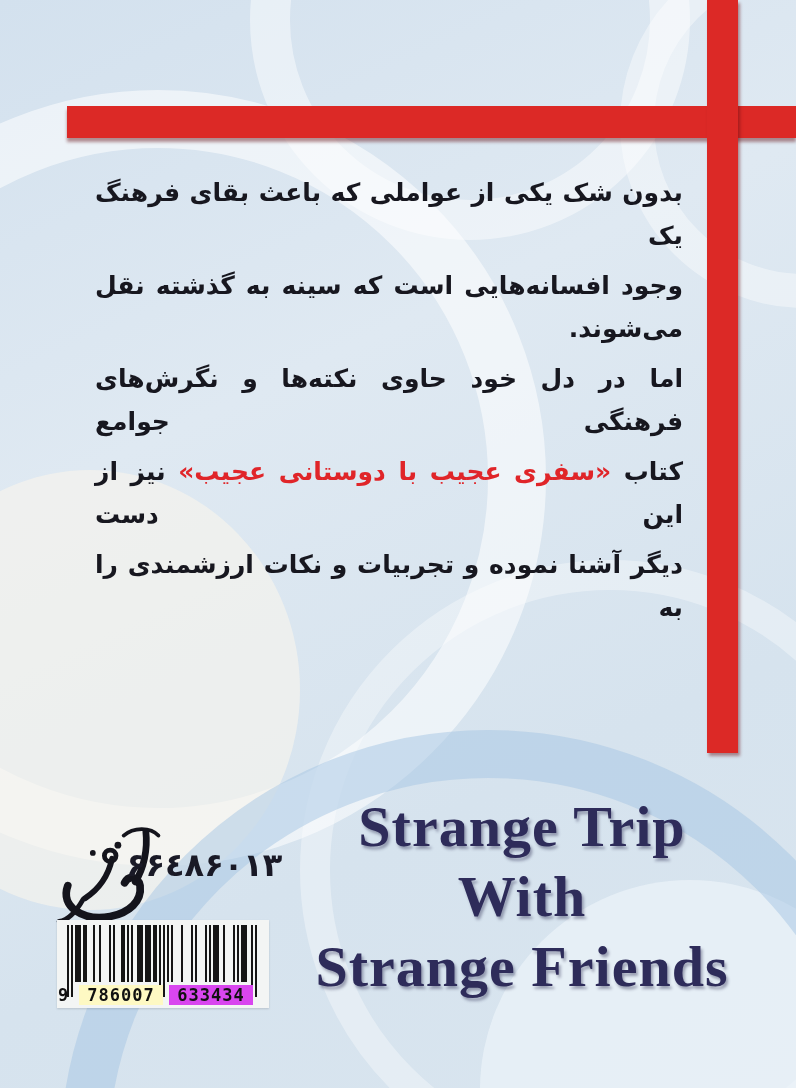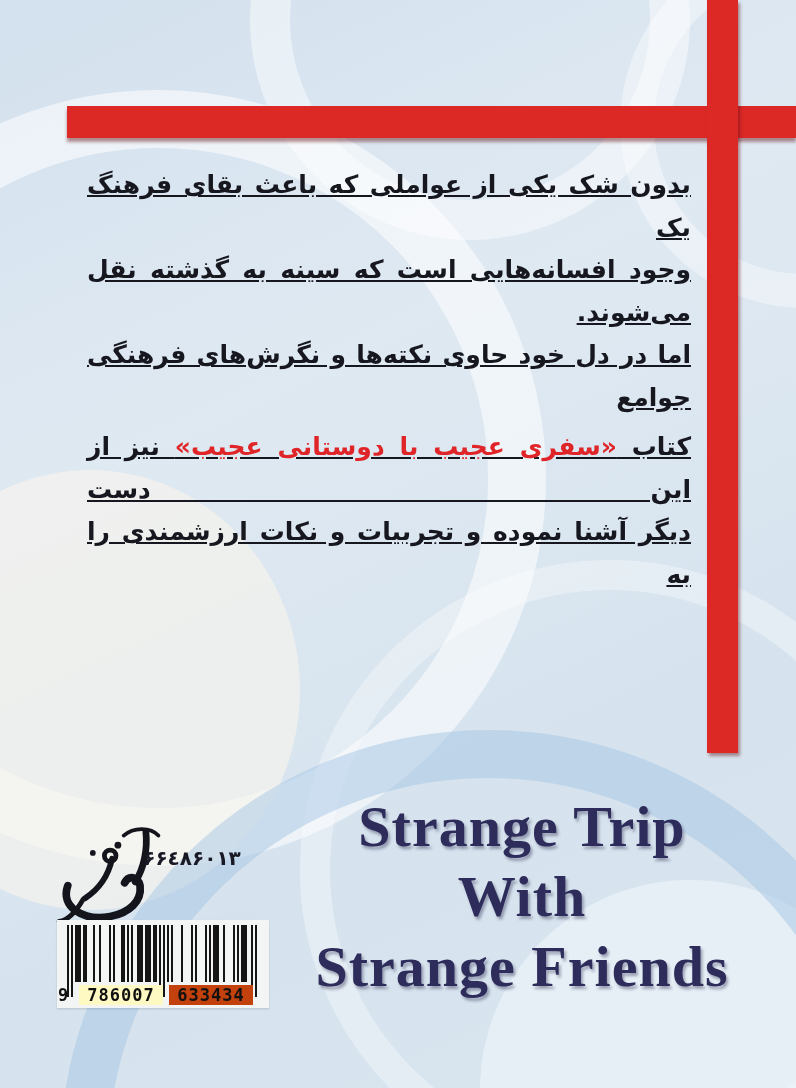--- a/index.html
+++ b/index.html
@@ -31,21 +31,21 @@
     box-shadow:0 4px 3px rgba(100,15,20,0.45);
   }
 
   
   .blurb{
     position:absolute;top:164px;right:105px;width:604px;
     direction:rtl;
     font-size:25px;font-weight:bold;line-height:42.5px;
     color:#17171f;
   }
-  .blurb .line{margin:0;text-align:justify;text-align-last:justify;text-decoration:underline;}
+  .blurb .line{margin:8px;text-align:justify;text-align-last:justify;}
   .blurb .line.para-end{text-align:right;text-align-last:right;}
   .blurb .line.p2-start{margin-top:7px;}
   .blurb .hl{font-weight:bold;}
 
   
   .title-en{
     position:absolute;left:272px;top:792px;width:500px;
     text-align:center;
     font-family:"Liberation Serif","DejaVu Serif",serif;
     font-weight:bold;
@@ -54,42 +54,42 @@
     text-shadow:2px 3px 3px rgba(43,42,80,0.40);
   }
 
   
   .logo{position:absolute;left:52px;top:824px;width:126px;height:108px;}
 
   
   .phone{
     position:absolute;left:126px;top:846px;width:132px;
     direction:ltr;text-align:center;
-    font-size:20px;font-weight:bold;color:#191926;
+    font-size:32px;font-weight:bold;color:#191926;
     letter-spacing:2px;
   }
 
   
   .barcode{
     position:absolute;left:57px;top:920px;width:212px;height:88px;
     background:#f3f5f4;
     box-shadow:0 1px 2px rgba(0,0,0,0.15);
   }
   .bars{position:absolute;left:10px;top:5px;display:flex;align-items:flex-start;}
   .bars .module{width:2px;height:57px;}
   .bars .module.black{background:#151515;}
   .bars .module.tall{height:72px;}
   .bc-digits{
     position:absolute;top:62px;left:0;width:100%;height:24px;
     font-family:"DejaVu Sans Mono",monospace;
     font-size:17px;font-weight:bold;color:#111;
   }
   .bc-digits .lead{position:absolute;left:1px;top:3px;}
   .bc-digits .g1{position:absolute;left:22px;top:3px;width:84px;text-align:center;background:#fef9c3;letter-spacing:1px;}
-  .bc-digits .g2{position:absolute;left:112px;top:3px;width:84px;text-align:center;background:#c2410c;letter-spacing:1px;}
+  .bc-digits .g2{position:absolute;left:112px;top:3px;width:84px;text-align:center;background:#d946ef;letter-spacing:1px;}
 </style>
 </head>
 <body>
 
 <div class="cover">
 
   <div>
     <div class="bg-ring ring-a"></div>
     <div class="bg-ring ring-b"></div>
     <div class="bg-ring ring-c"></div>

